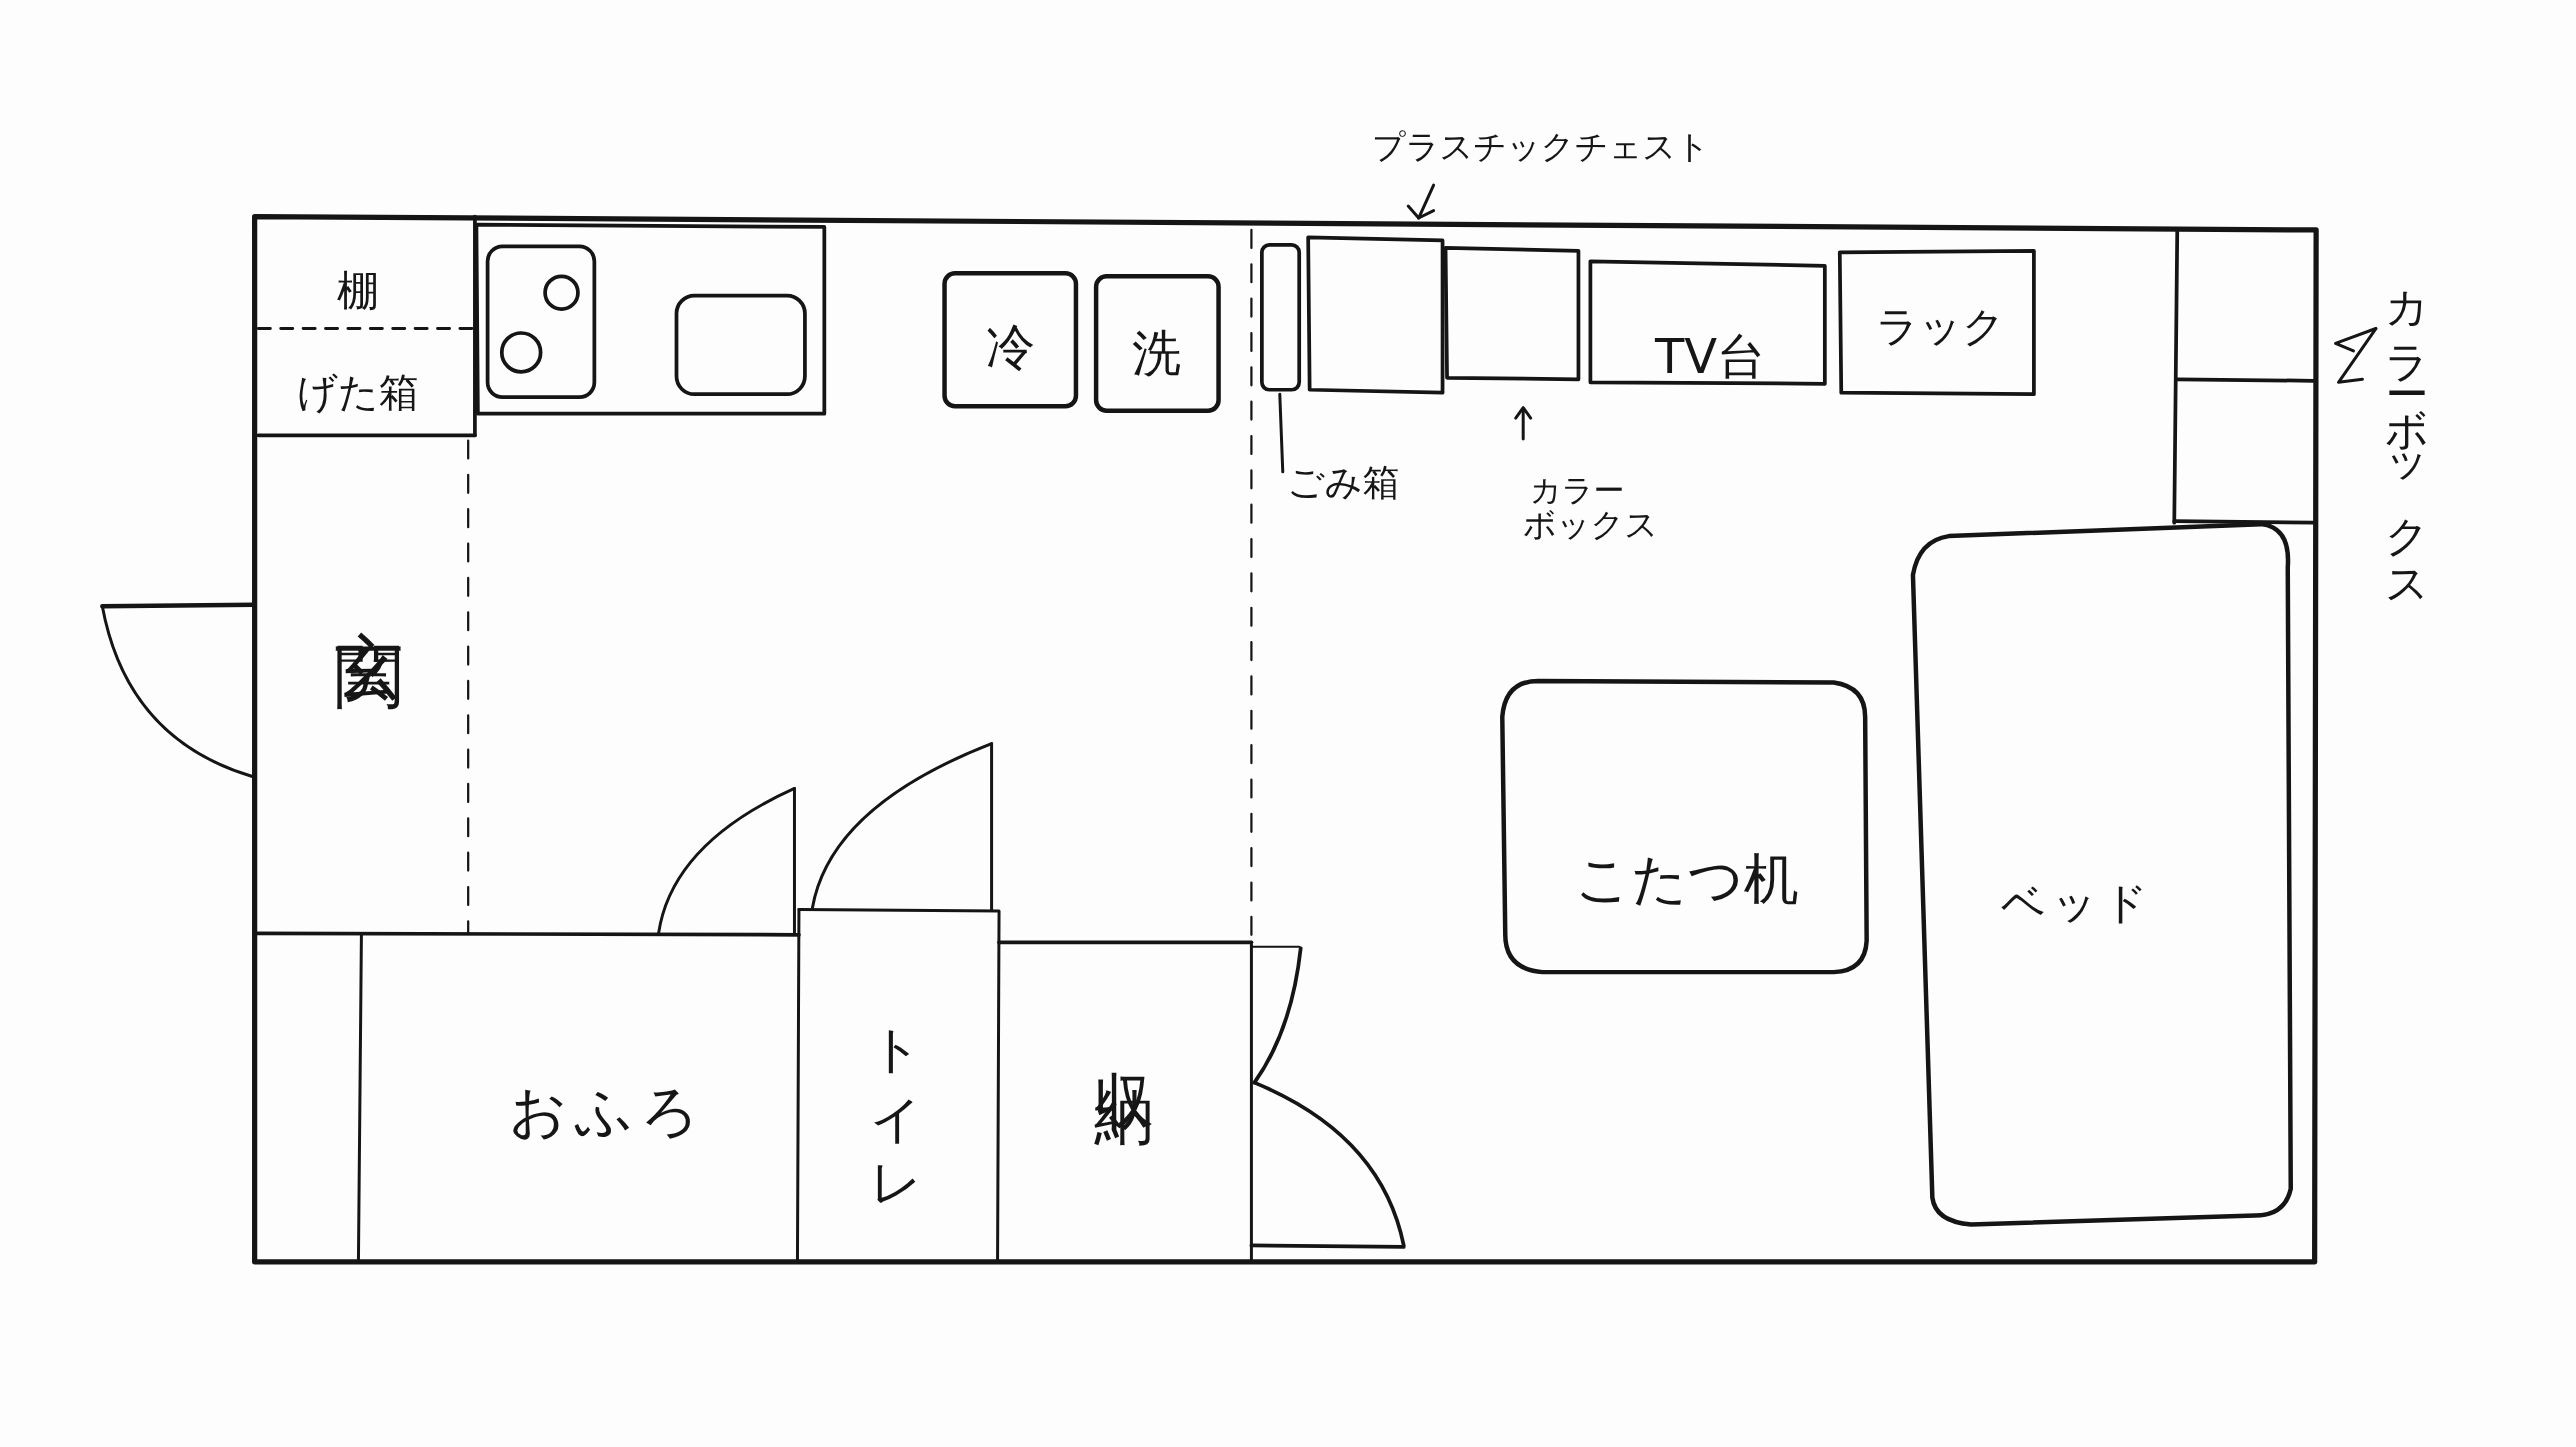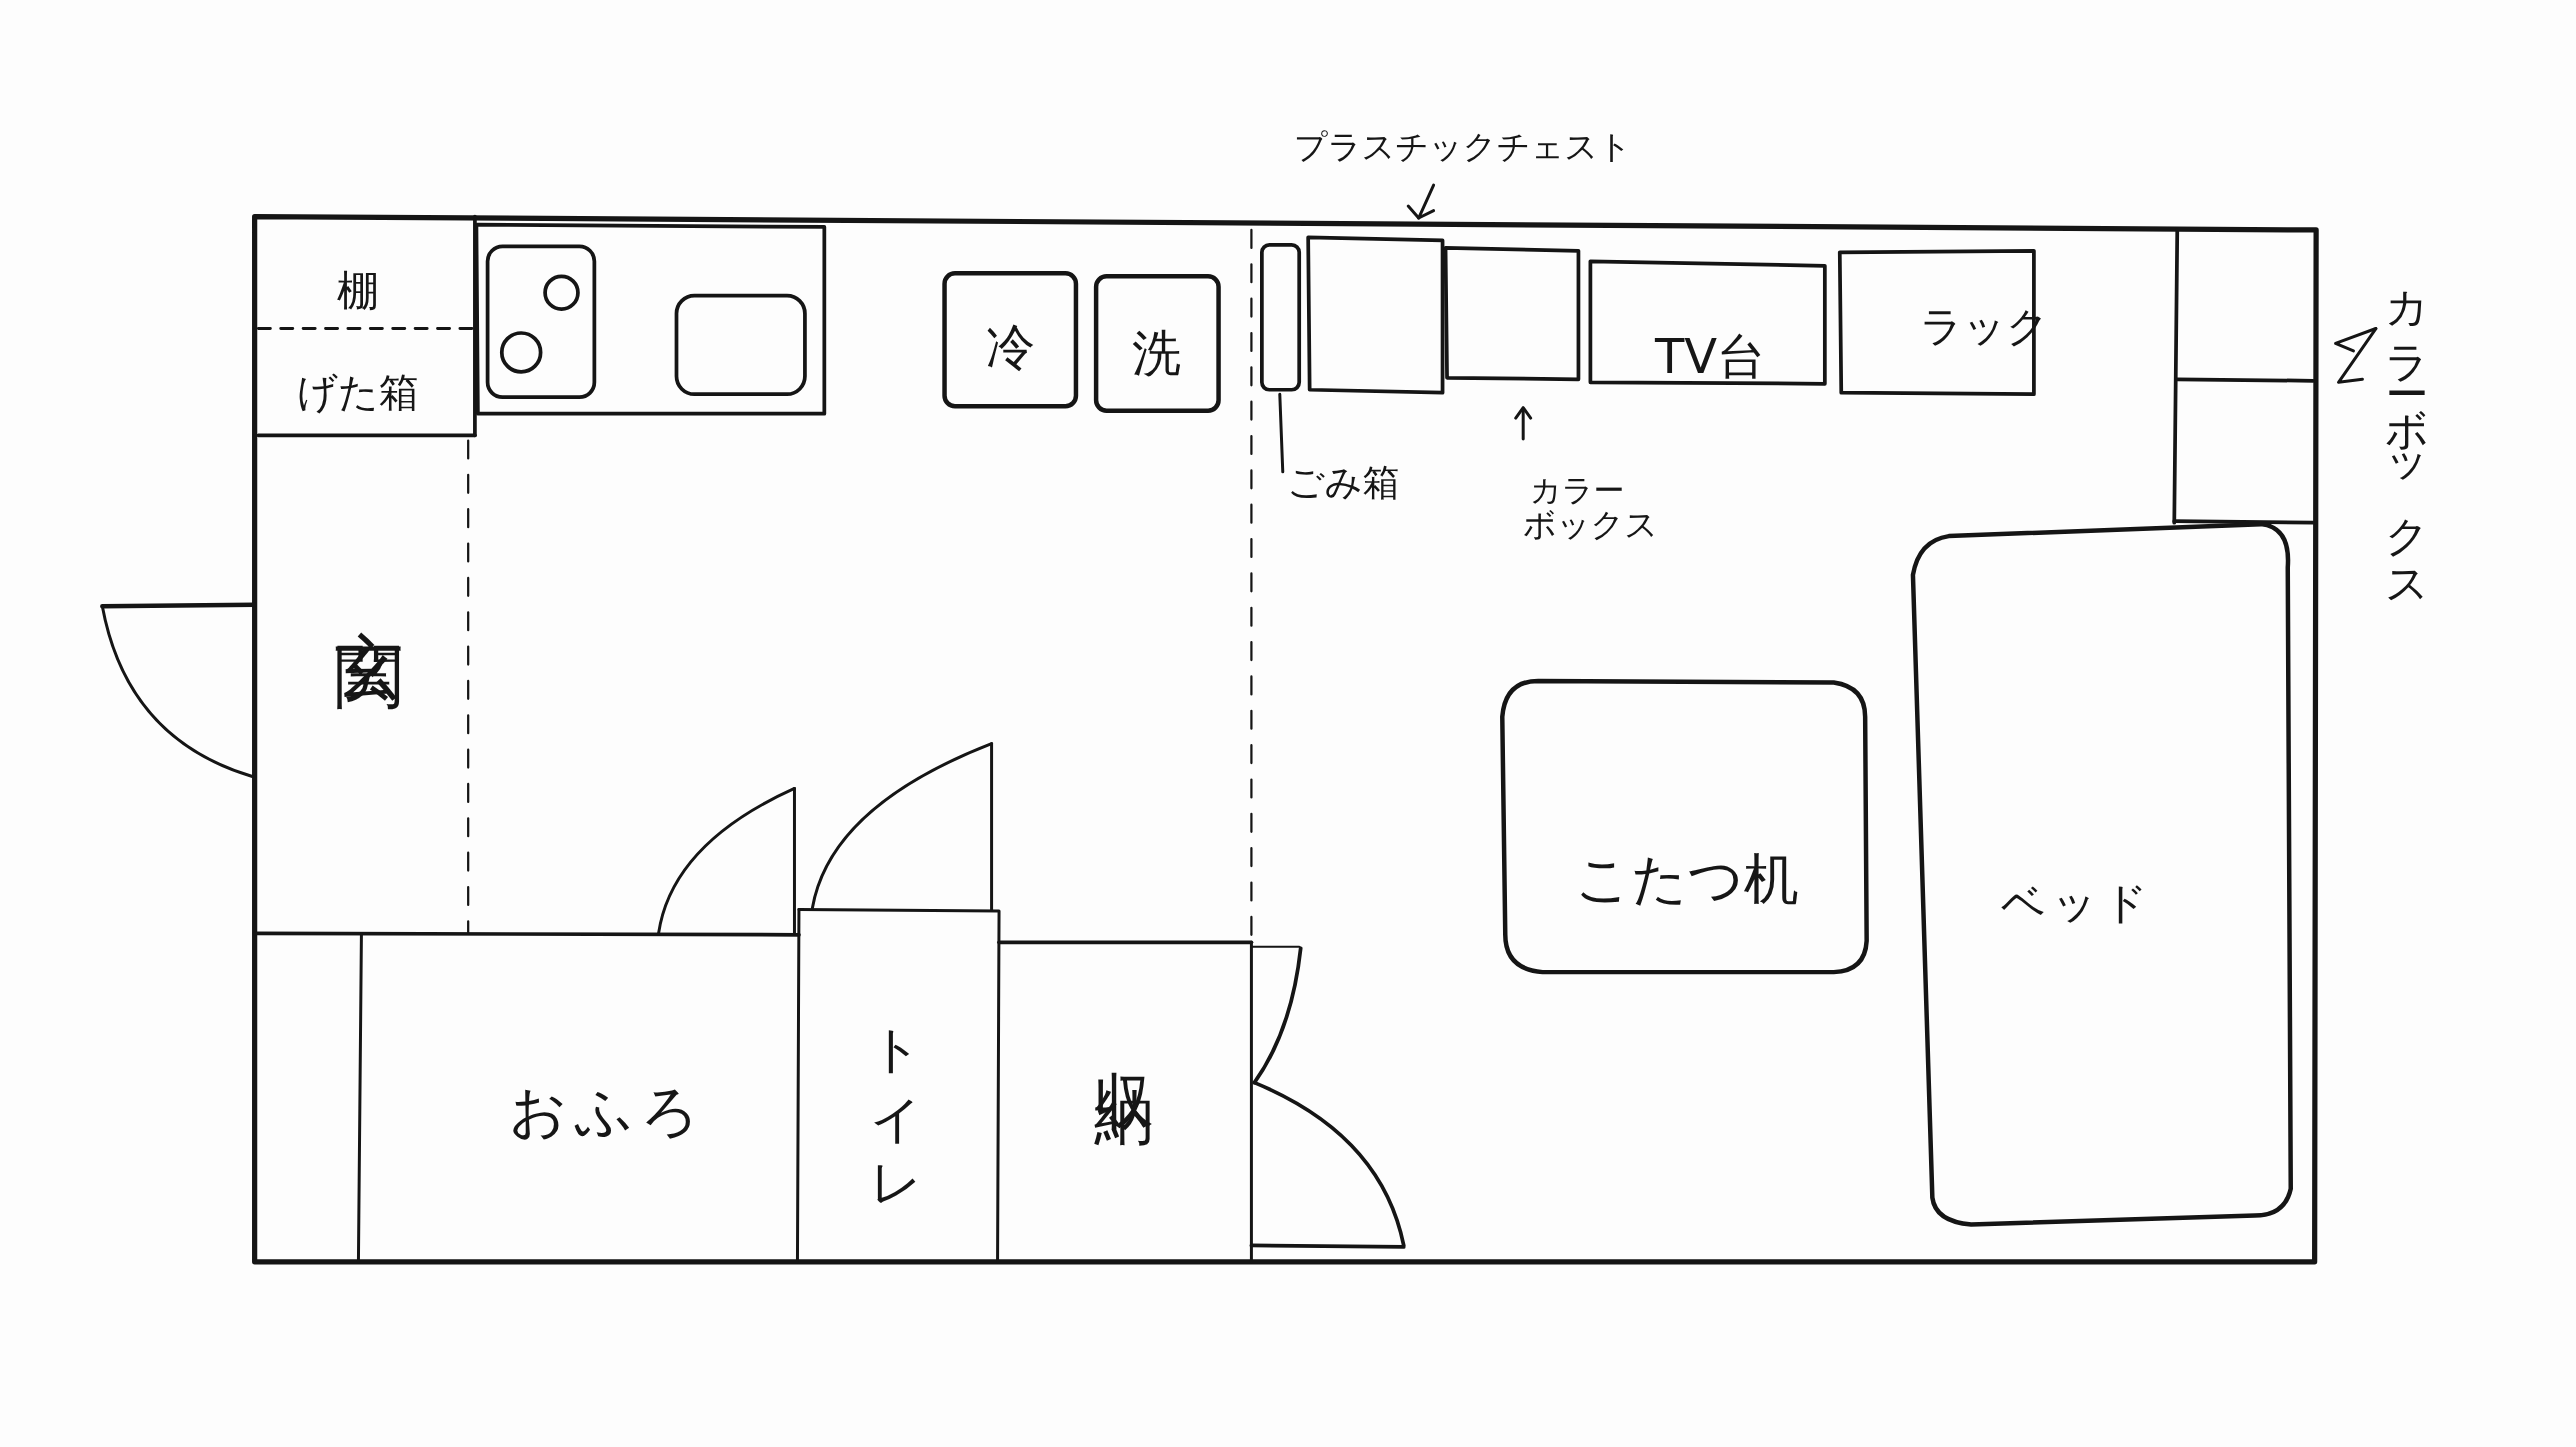--- a/index.html
+++ b/index.html
@@ -110,23 +110,23 @@
 <div class="lbl" style="left:297px; top:372px; font-size:40px;text-align:right;">げた箱</div>
 <div class="lbl vert" style="left:335px; top:573px; font-size:69px; letter-spacing:18px;">玄関</div>
 
 <div class="lbl" style="left:986px; top:323px; font-size:49px;">冷</div>
 <div class="lbl" style="left:1132px; top:329px; font-size:49px;">洗</div>
 
 <div class="lbl" style="left:485px; top:1083px; font-size:57px; letter-spacing:7.5px;margin-left:24px;">おふろ</div>
 <div class="lbl vert" style="left:871px; top:993px; font-size:51px; letter-spacing:10.5px;">トイレ</div>
 <div class="lbl vert" style="left:1095px; top:1023px; font-size:60px; letter-spacing:18px;">収納</div>
 
-<div class="lbl" style="left:1294px; top:130px; font-size:33px;">プラスチックチェスト</div>
+<div class="lbl" style="left:1372px; top:130px; font-size:33px;">プラスチックチェスト</div>
 <div class="lbl" style="left:1655px; top:332px; font-size:48px;">TV台</div>
-<div class="lbl" style="left:1920px; top:306px; font-size:42px;">ラック</div>
+<div class="lbl" style="left:1876px; top:306px; font-size:42px;">ラック</div>
 
 <div class="lbl" style="left:1287px; top:464px; font-size:37px;">ごみ箱</div>
 <div class="lbl" style="left:1486px; top:475px; font-size:31px;margin-left:44px;">カラー</div>
 <div class="lbl" style="left:1523px; top:508px; font-size:33px;">ボックス</div>
 <div class="lbl vert" style="left:2386px; top:261px; font-size:43px; letter-spacing:6px;">カラーボックス</div>
 
 <div class="lbl" style="left:1575px; top:824px; font-size:55px;margin-top:28px;">こたつ机</div>
 <div class="lbl" style="left:2001px; top:881px; font-size:44px; letter-spacing:6px;">ベッド</div>
 
 

